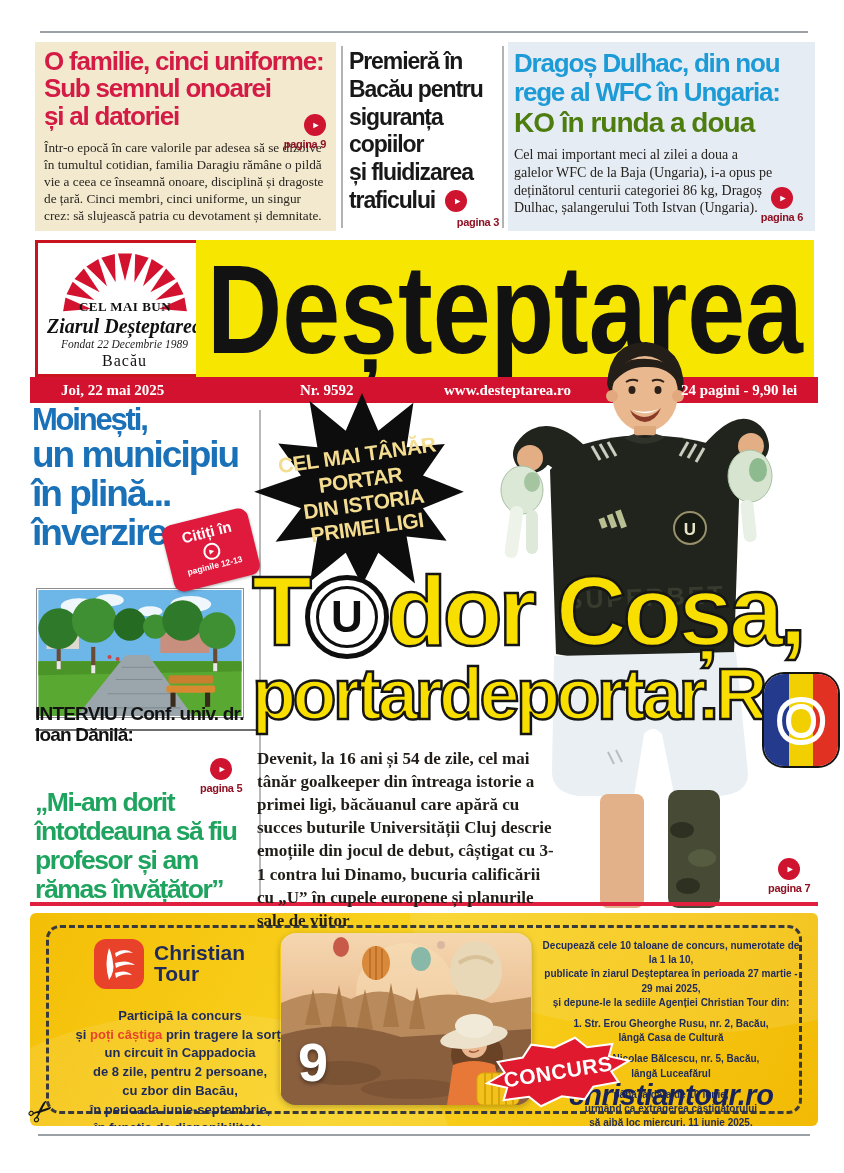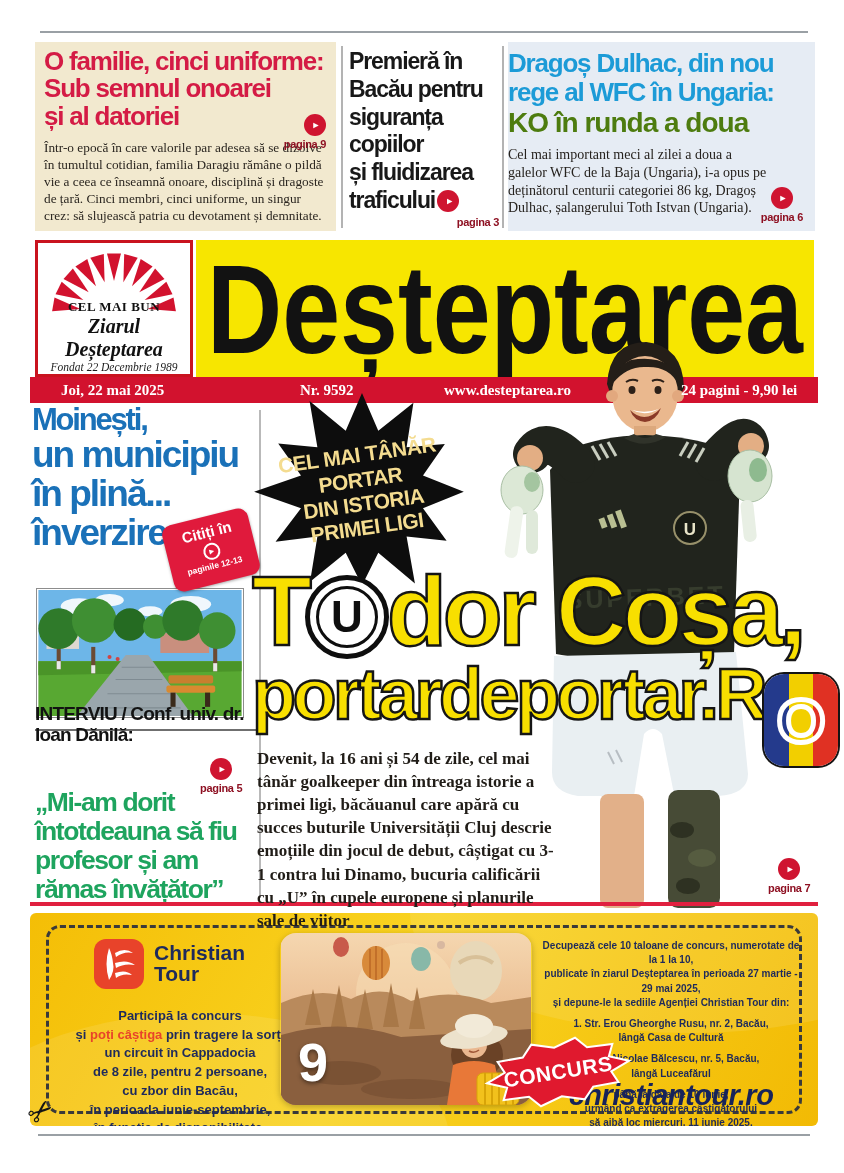--- a/index.html
+++ b/index.html
@@ -22,31 +22,31 @@
   #art1 p { margin-top:9px; font-size:13.3px; line-height:1.28; color:#2b2620; }
   #art1-pg { position:absolute; right:10px; top:72px; display:flex; flex-direction:column; align-items:flex-end; gap:2px; }
 
   .vdiv { width:2px; background:#b3b3b3; z-index:1; }
   #vd1 { left:341px; top:46px; height:182px; }
   #vd2 { left:502px; top:46px; height:182px; }
   #vdmain { left:259px; top:410px; width:2px; height:488px; background:#b9b9b9; z-index:1; }
 
   #art2 { left:349px; top:48px; width:150px; z-index:1; }
   #art2 .line { display:block; font-size:23px; font-weight:700; letter-spacing:-1.1px; line-height:1.21; color:#181818; }
-  #art2 .lastline { display:flex; align-items:center; gap:2px; }
+  #art2 .lastline { display:flex; align-items:center; gap:10px; }
   #art2 .pglab { display:block; text-align:right; margin-top:1px; }
 
-  #art3 { left:508px; top:42px; width:307px; height:189px; background:#e6ecf4; padding:7px 0; z-index:1; }
+  #art3 { left:508px; top:42px; width:307px; height:189px; background:#e6ecf4; padding:7px 6px; z-index:1; }
   #art3 .bline { display:block; font-size:26px; font-weight:700; letter-spacing:-1.2px; line-height:1.1; color:#1c9bd7; }
   #art3 h3 { font-size:28px; font-weight:700; letter-spacing:-1px; color:#4d7c0f; margin:1px 0 7px; }
   #art3 p { font-size:14px; line-height:1.27; color:#26221e; width:260px; }
   #art3-pg { position:absolute; right:12px; bottom:8px; }
 
   
-  #logobox { left:35px; top:240px; width:158px; height:137px; border:3px solid #c9131f;
+  #logobox { left:35px; top:240px; width:179px; height:137px; border:3px solid #c9131f;
              background:#fff; text-align:center; z-index:1; }
   #logobox .name { font-family:"Liberation Serif", serif; font-weight:700; font-style:italic;
                    font-size:20px; color:#111; margin-top:-6px; }
   #logobox .founded { font-family:"Liberation Serif", serif; font-style:italic; font-size:11.5px; color:#1c1c1c; }
   #logobox .city { font-family:"Liberation Serif", serif; font-size:16px; color:#111; margin-top:2px; letter-spacing:1px; }
 
   #mast { left:196px; top:240px; width:618px; height:137px; background:#f7e600; z-index:1; }
 
   #infobar { left:30px; top:377px; width:788px; height:26px; background:#d2122e; z-index:1;
              color:#fff; font-family:"Liberation Serif", serif; font-weight:700; font-size:15px; }

